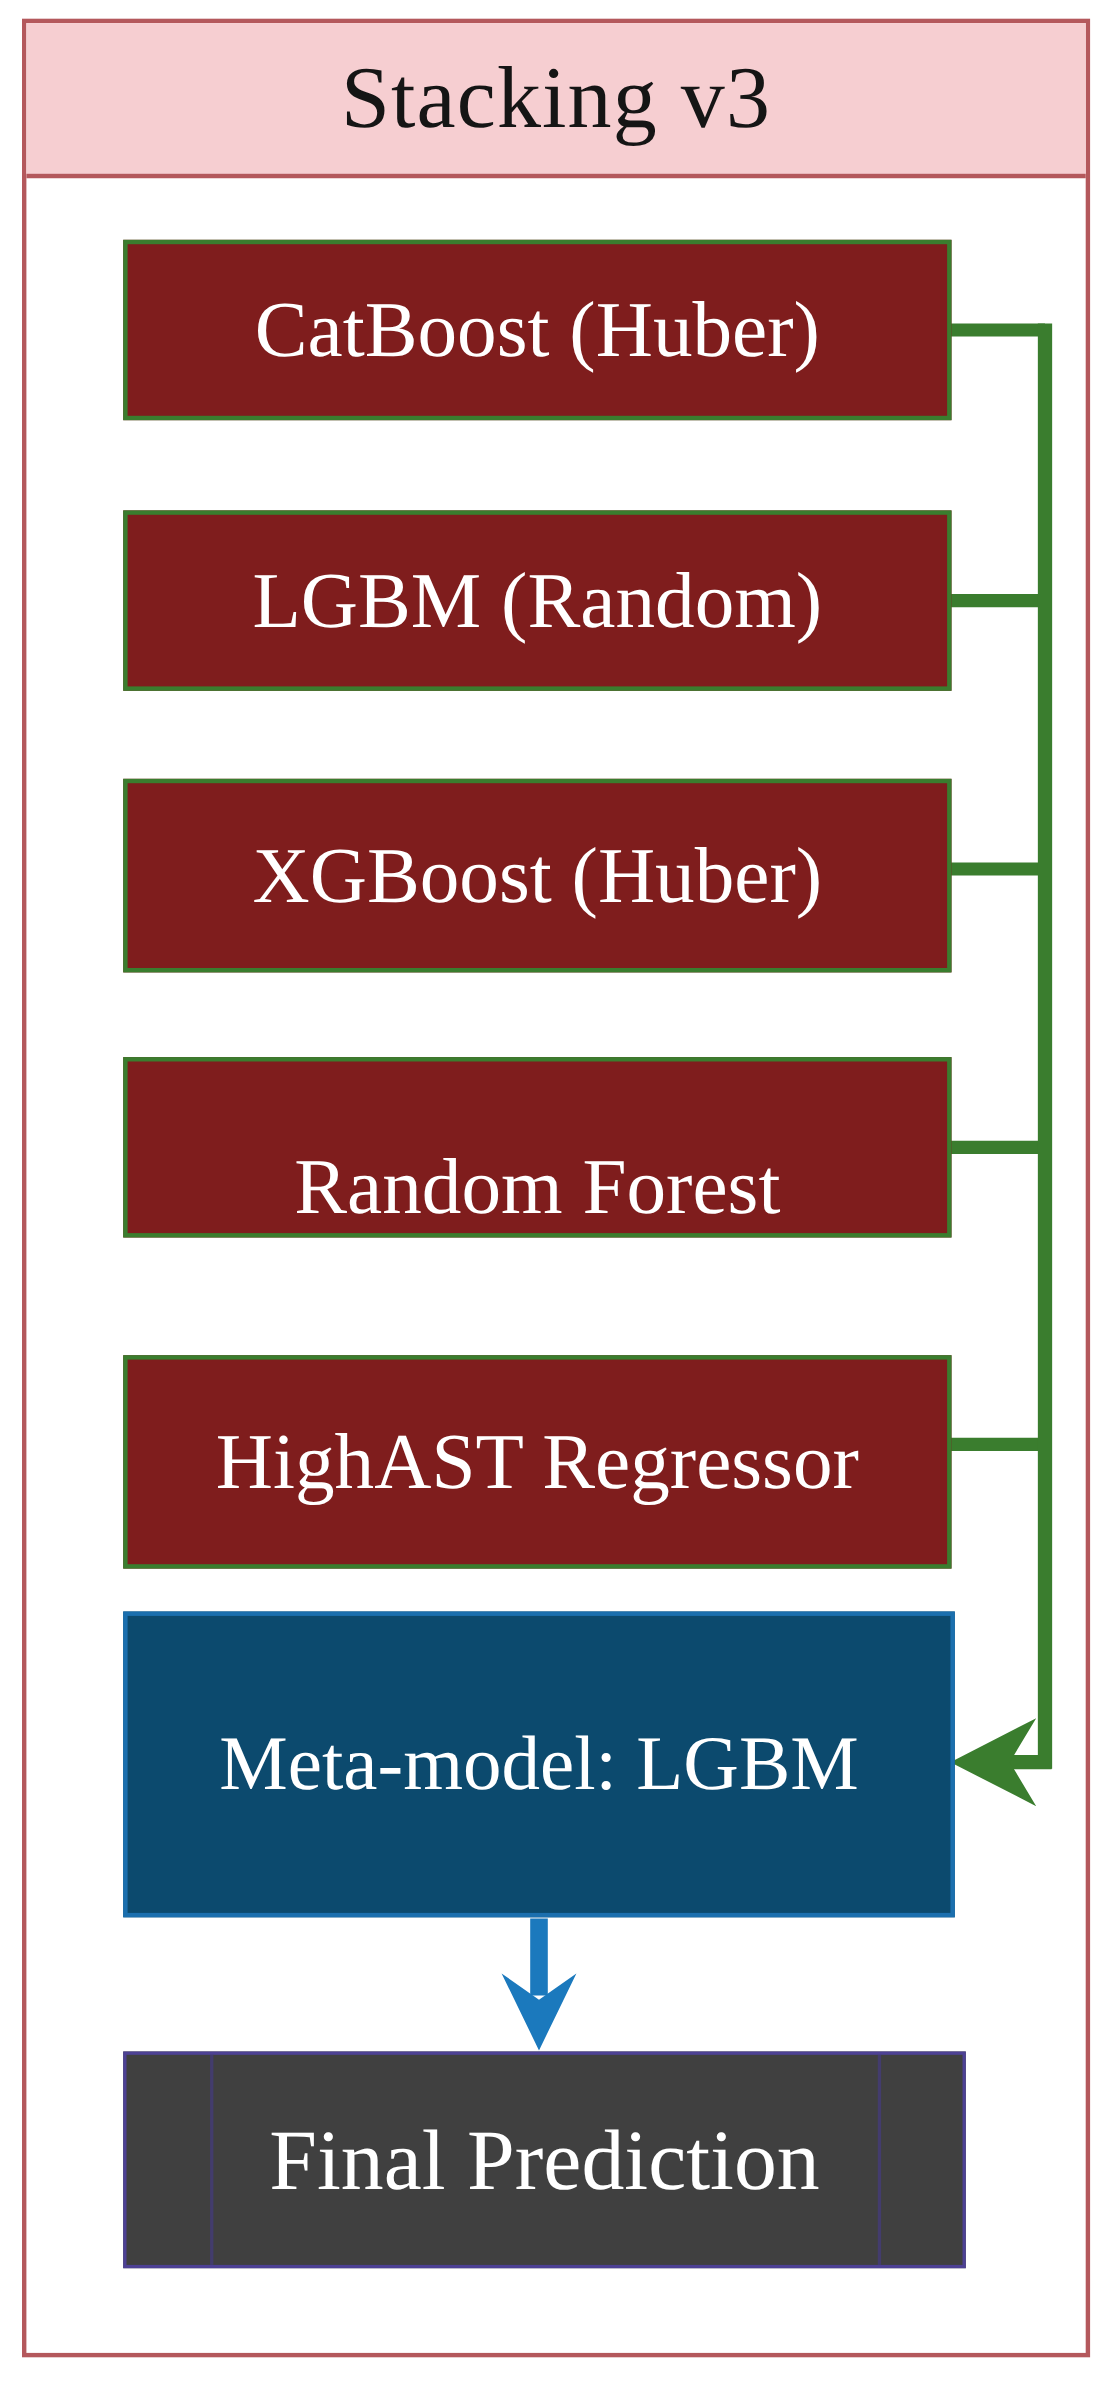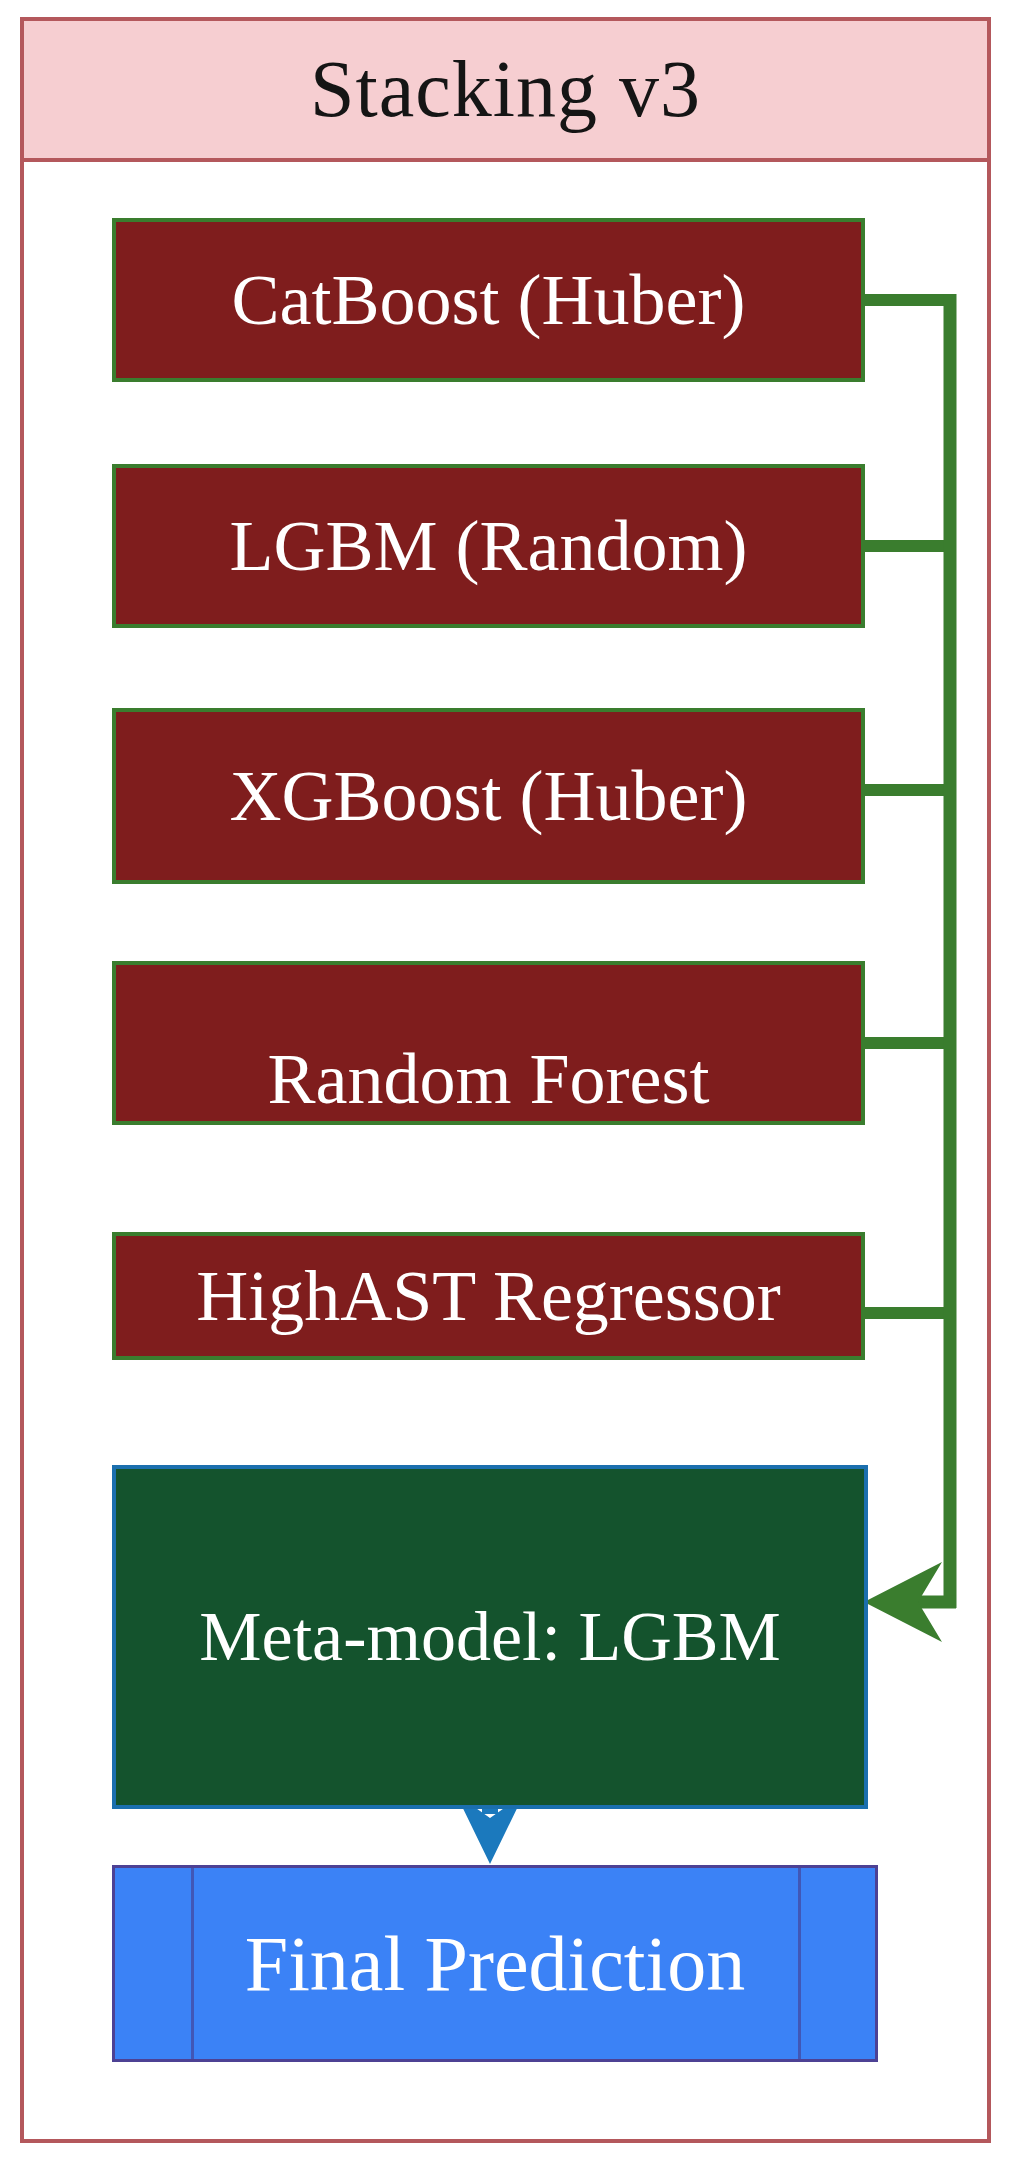--- a/index.html
+++ b/index.html
@@ -39,30 +39,30 @@
   .model{
     left:112px;width:753px;
     background:#7f1d1d;
     border:4px solid #3a7d2e;
     font-size:72px;
   }
   .m1{top:218px;height:164px;}
   .m2{top:464px;height:164px;}
   .m3{top:708px;height:176px;}
   .m4{top:961px;height:164px;align-items:flex-end;}
-  .m5{top:1232px;height:128px;}
+  .m5{top:1232px;height:194px;}
   .meta{
-    left:112px;width:756px;top:1465px;height:344px;
-    background:#14532d;
+    left:112px;width:756px;top:1465px;height:278px;
+    background:#0c4a6e;
     border:4px solid #1b6fae;
     font-size:70px;line-height:104px;
   }
   .output{
     left:112px;width:766px;top:1865px;height:197px;
-    background:#3b82f6;
+    background:#404040;
     border:3px solid #4d4194;
     font-size:78px;
   }
   .output .bevel{
     position:absolute;top:0;bottom:0;width:3px;
     background:rgba(70,58,140,0.6);
   }
   .bevel-left{left:76px;}
   .bevel-right{left:683px;}
   .connectors{

